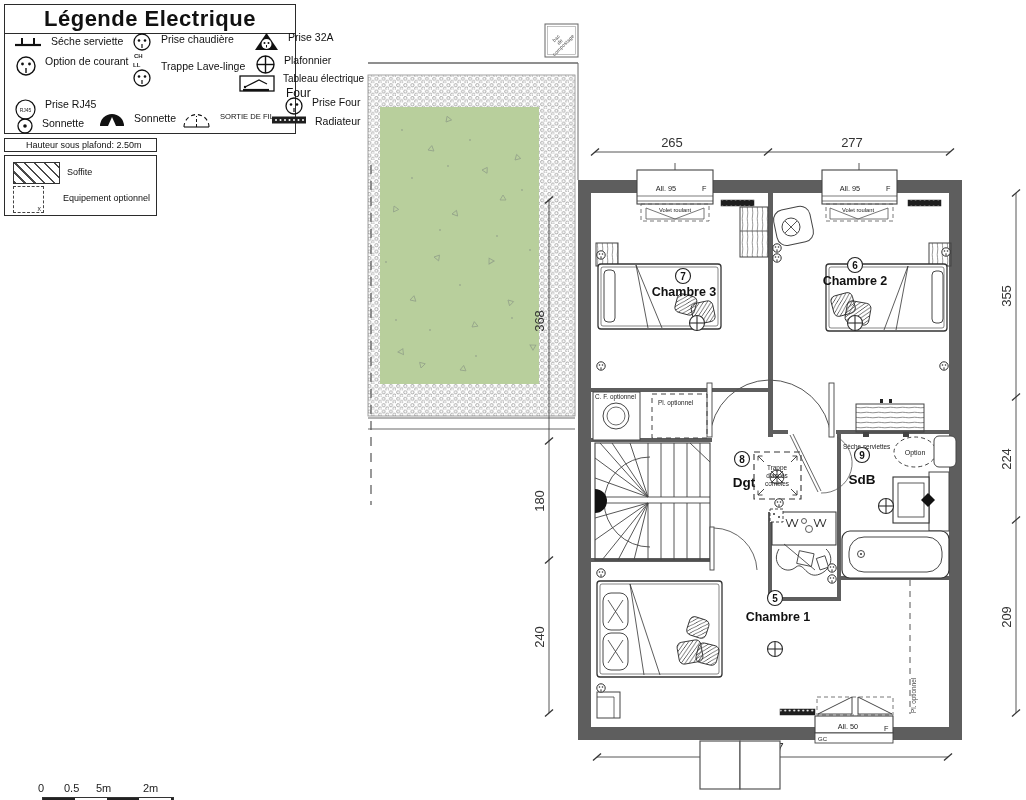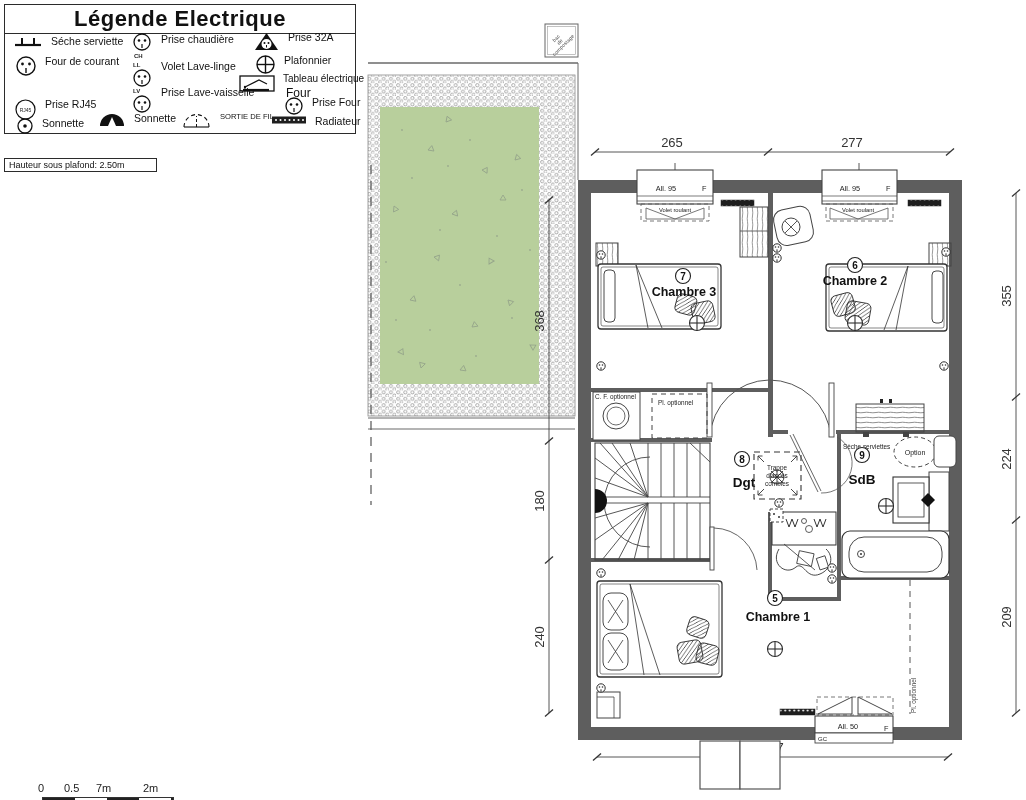--- a/index.html
+++ b/index.html
@@ -10,28 +10,28 @@
   .dim{font-size:13px;fill:#333;}
   .room{font-size:12.5px;font-weight:bold;fill:#111;}
   .big{font-size:13.5px;font-weight:bold;fill:#111;}
   .sm{font-size:6.4px;fill:#222;}
   .win{font-size:7.3px;fill:#222;}
   .num{font-size:10px;font-weight:bold;fill:#111;}
   .tiny{font-size:5.2px;fill:#555;}
   .vtxt{font-size:6.4px;fill:#444;}
   
   .panel{position:absolute;background:#fff;border:1.6px solid #2b2b2b;box-sizing:border-box;}
-  #legend1{left:4px;top:4px;width:352px;height:130px;}
+  #legend1{left:4px;top:4px;width:292px;height:130px;}
   #legend1 .ttl{height:28px;line-height:28px;text-align:center;font-size:22px;font-weight:bold;
                 border-bottom:1.4px solid #2b2b2b;letter-spacing:0.5px;}
   .li{position:absolute;display:flex;align-items:flex-start;gap:8px;font-size:10.5px;
       color:#111;white-space:nowrap;}
   .li svg{position:static;flex:0 0 auto;}
   #hbox{left:4px;top:138px;width:153px;height:14px;border-width:1.2px;font-size:9px;
-        line-height:12px;padding-left:4px;margin-top:20px;}
+        line-height:12px;padding-left:21px;}
   #obox{left:4px;top:155px;width:153px;height:61px;border-width:1.2px;}
   #obox .swatch{position:absolute;left:8px;top:6px;width:45px;height:20px;border:1px solid #333;
         background:repeating-linear-gradient(45deg,#4a4a4a 0 1.6px,transparent 1.6px 7px);}
   #obox .lab{position:absolute;font-size:9px;}
   #obox .dash{position:absolute;left:8px;top:30px;width:29px;height:25px;border:1.3px dashed #444;}
   #obox .xm{position:absolute;right:2px;bottom:0px;font-size:7px;color:#333;}
   #scalebar{position:absolute;left:0;top:780px;width:260px;height:20px;font-size:11px;color:#222;}
   #scalebar span{position:absolute;top:2px;}
   #scalebar .bar{position:absolute;left:42px;top:17px;width:130px;height:3px;border:1px solid #333;
        border-bottom:none;background:repeating-linear-gradient(90deg,#222 0 32px,#fff 32px 64px);}
@@ -423,21 +423,21 @@
     </svg>
     <span>Séche serviette</span>
   </div>
   <div class="li" style="left:10px;top:50px">
     <svg width="22" height="22">
       <circle cx="11" cy="11" r="9" fill="none" stroke="#111" stroke-width="1.4"></circle>
       <circle cx="7.5" cy="9" r="1.4" fill="#111"></circle>
           <circle cx="14.5" cy="9" r="1.4" fill="#111"></circle>
       <line x1="11" y1="13" x2="11" y2="18" stroke="#111" stroke-width="1.4"></line>
     </svg>
-    <span>Four de courant</span>
+    <span>Option de courant</span>
   </div>
   <div class="li" style="left:9px;top:93px">
     <svg width="23" height="23">
       <circle cx="11.5" cy="11.5" r="9.5" fill="none" stroke="#111" stroke-width="1.2"></circle>
       <text x="11.5" y="13.5" text-anchor="middle" style="font-size:5px">RJ45</text>
     </svg>
     <span>Prise RJ45</span>
   </div>
   <div class="li" style="left:11px;top:112px">
     <svg width="18" height="18">
@@ -458,31 +458,21 @@
     <span>Prise chaudière</span>
   </div>
   <div class="li" style="left:126px;top:55px">
     <svg width="22" height="28">
       <text x="2" y="7" style="font-size:6px;font-weight:bold">LL</text>
       <circle cx="11" cy="18" r="8" fill="none" stroke="#111" stroke-width="1.3"></circle>
       <circle cx="8" cy="16.5" r="1.3" fill="#111"></circle>
           <circle cx="14" cy="16.5" r="1.3" fill="#111"></circle>
       <line x1="11" y1="20" x2="11" y2="24" stroke="#111" stroke-width="1.2"></line>
     </svg>
-    <span>Volet Lave-linge</span>
-  </div>
-  <div class="li" style="left:126px;top:81px">
-    <svg width="22" height="28">
-      <text x="2" y="7" style="font-size:6px;font-weight:bold">LV</text>
-      <circle cx="11" cy="18" r="8" fill="none" stroke="#111" stroke-width="1.3"></circle>
-      <circle cx="8" cy="16.5" r="1.3" fill="#111"></circle>
-          <circle cx="14" cy="16.5" r="1.3" fill="#111"></circle>
-      <line x1="11" y1="20" x2="11" y2="24" stroke="#111" stroke-width="1.2"></line>
-    </svg>
-    <span>Prise Lave-vaisselle</span>
+    <span>Trappe Lave-linge</span>
   </div>
   <div class="li" style="left:93px;top:107px">
     <svg width="28" height="16">
       <path d="M2,14 A12,12 0 0 1 26,14 Z" fill="#111"></path>
       <polygon points="10,14 14,5 18,14" fill="#fff"></polygon>
     </svg>
     <span>Sonnette</span>
   </div>
 
   <div class="li" style="left:248px;top:26px">
@@ -541,22 +531,30 @@
           <circle cx="27.5" cy="5" r="1" fill="#fff"></circle>
       <circle cx="32" cy="5" r="1" fill="#fff"></circle>
     </svg>
     <span>Radiateur</span>
   </div>
 </div>
 
 <div id="hbox" class="panel">
   <span>Hauteur sous plafond: 2.50m</span>
 </div>
+<div id="obox" class="panel">
+  <div class="swatch"></div>
+  <span class="lab" style="left:62px;top:11px">Soffite</span>
+  <div class="dash">
+    <span class="xm">x</span>
+  </div>
+  <span class="lab" style="left:58px;top:37px">Equipement optionnel</span>
+</div>
 
 <div id="scalebar">
   <span style="left:38px">0</span>
   <span style="left:64px">0.5</span>
-  <span style="left:96px">7m</span>
+  <span style="left:96px">5m</span>
   <span style="left:143px">2m</span>
   <div class="bar"></div>
 </div>
 
 </div>
 
 </body></html>

